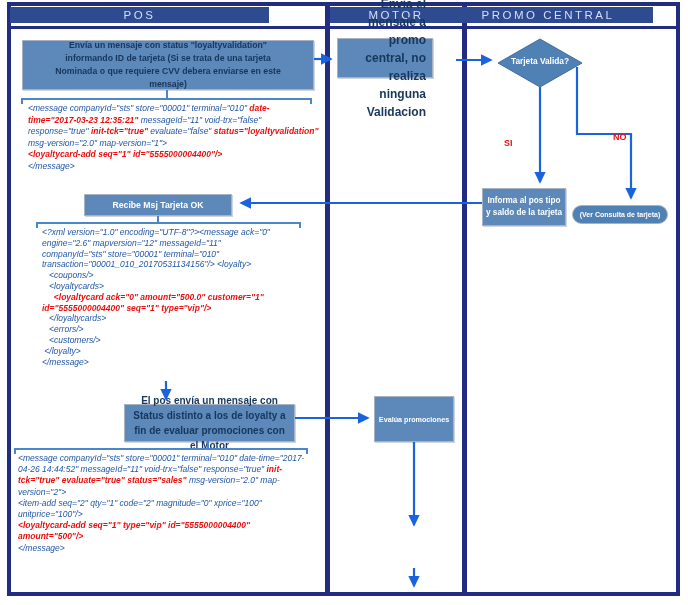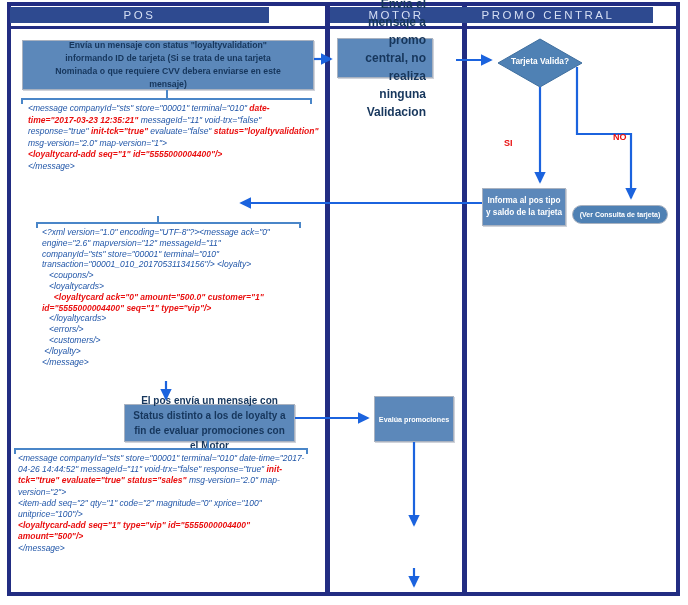--- a/index.html
+++ b/index.html
@@ -67,20 +67,23 @@
     <span>PROMO CENTRAL</span>
   </div>
 
   <div class="pbox dark" style="left:22px;top:40px;width:292px;height:50px;font-size:8.7px;line-height:1.5;padding:2px 24px;">
     <span>Envía un mensaje con status "loyaltyvalidation" informando ID de tarjeta (Si se trata de una tarjeta Nominada o que requiere CVV debera enviarse en este mensaje)</span>
   </div>
   <div class="stem" style="left:166px;top:90px;height:8px;"></div>
   <div class="bracket" style="left:21px;top:98px;width:291px;"></div>
   <div class="xml" id="xml1" style="left:28px;top:103px;"><div><span>&lt;message companyId="sts" store="00001" terminal="010" </span><span class="red">date-</span></div><div><span class="red">time="2017-03-23 12:35:21"</span><span> messageId="11" void-trx="false"</span></div><div><span>response="true" </span><span class="red">init-tck="true"</span><span> evaluate="false" </span><span class="red">status="loyaltyvalidation"</span></div><div><span>msg-version="2.0" map-version="1"&gt;</span></div><div><span class="red">&lt;loyaltycard-add seq="1" id="5555000004400"/&gt;</span></div><div><span>&lt;/message&gt;</span></div></div>
 
+  <div class="pbox light" style="left:84px;top:194px;width:148px;height:22px;font-size:8.7px;">
+    <span>Recibe Msj Tarjeta OK</span>
+  </div>
   <div class="stem" style="left:157px;top:216px;height:6px;"></div>
   <div class="bracket" style="left:36px;top:222px;width:265px;"></div>
   <div class="xml" id="xml2" style="left:42px;top:227px;"><div><span>&lt;?xml version="1.0" encoding="UTF-8"?&gt;&lt;message ack="0"</span></div><div><span>engine="2.6" mapversion="12" messageId="11"</span></div><div><span>companyId="sts" store="00001" terminal="010"</span></div><div><span>transaction="00001_010_20170531134156"/&gt; &lt;loyalty&gt;</span></div><div><span>   &lt;coupons/&gt;</span></div><div><span>   &lt;loyaltycards&gt;</span></div><div><span class="red">     &lt;loyaltycard ack="0" amount="500.0" customer="1"</span></div><div><span class="red">id="5555000004400" seq="1" type="vip"/&gt;</span></div><div><span>   &lt;/loyaltycards&gt;</span></div><div><span>   &lt;errors/&gt;</span></div><div><span>   &lt;customers/&gt;</span></div><div><span> &lt;/loyalty&gt;</span></div><div><span>&lt;/message&gt;</span></div></div>
 
   <div class="pbox dark" style="left:124px;top:404px;width:171px;height:36px;font-size:10px;line-height:1.5;padding:18px 6px;">
     <span>El pos envía un mensaje con Status distinto a los de loyalty a fin de evaluar promociones con el Motor</span>
   </div>
   <div class="stem" style="left:207px;top:440px;height:8px;"></div>
   <div class="bracket" style="left:14px;top:448px;width:294px;"></div>
   <div class="xml" id="xml3" style="left:18px;top:453px;"><div><span>&lt;message companyId="sts" store="00001" terminal="010" date-time="2017-</span></div><div><span>04-26 14:44:52" messageId="11" void-trx="false" response="true" </span><span class="red">init-</span></div><div><span class="red">tck="true" evaluate="true" status="sales"</span><span> msg-version="2.0" map-</span></div><div><span>version="2"&gt;</span></div><div><span>&lt;item-add seq="2" qty="1" code="2" magnitude="0" xprice="100"</span></div><div><span>unitprice="100"/&gt;</span></div><div><span class="red">&lt;loyaltycard-add seq="1" type="vip" id="5555000004400"</span></div><div><span class="red">amount="500"/&gt;</span></div><div><span>&lt;/message&gt;</span></div></div>

